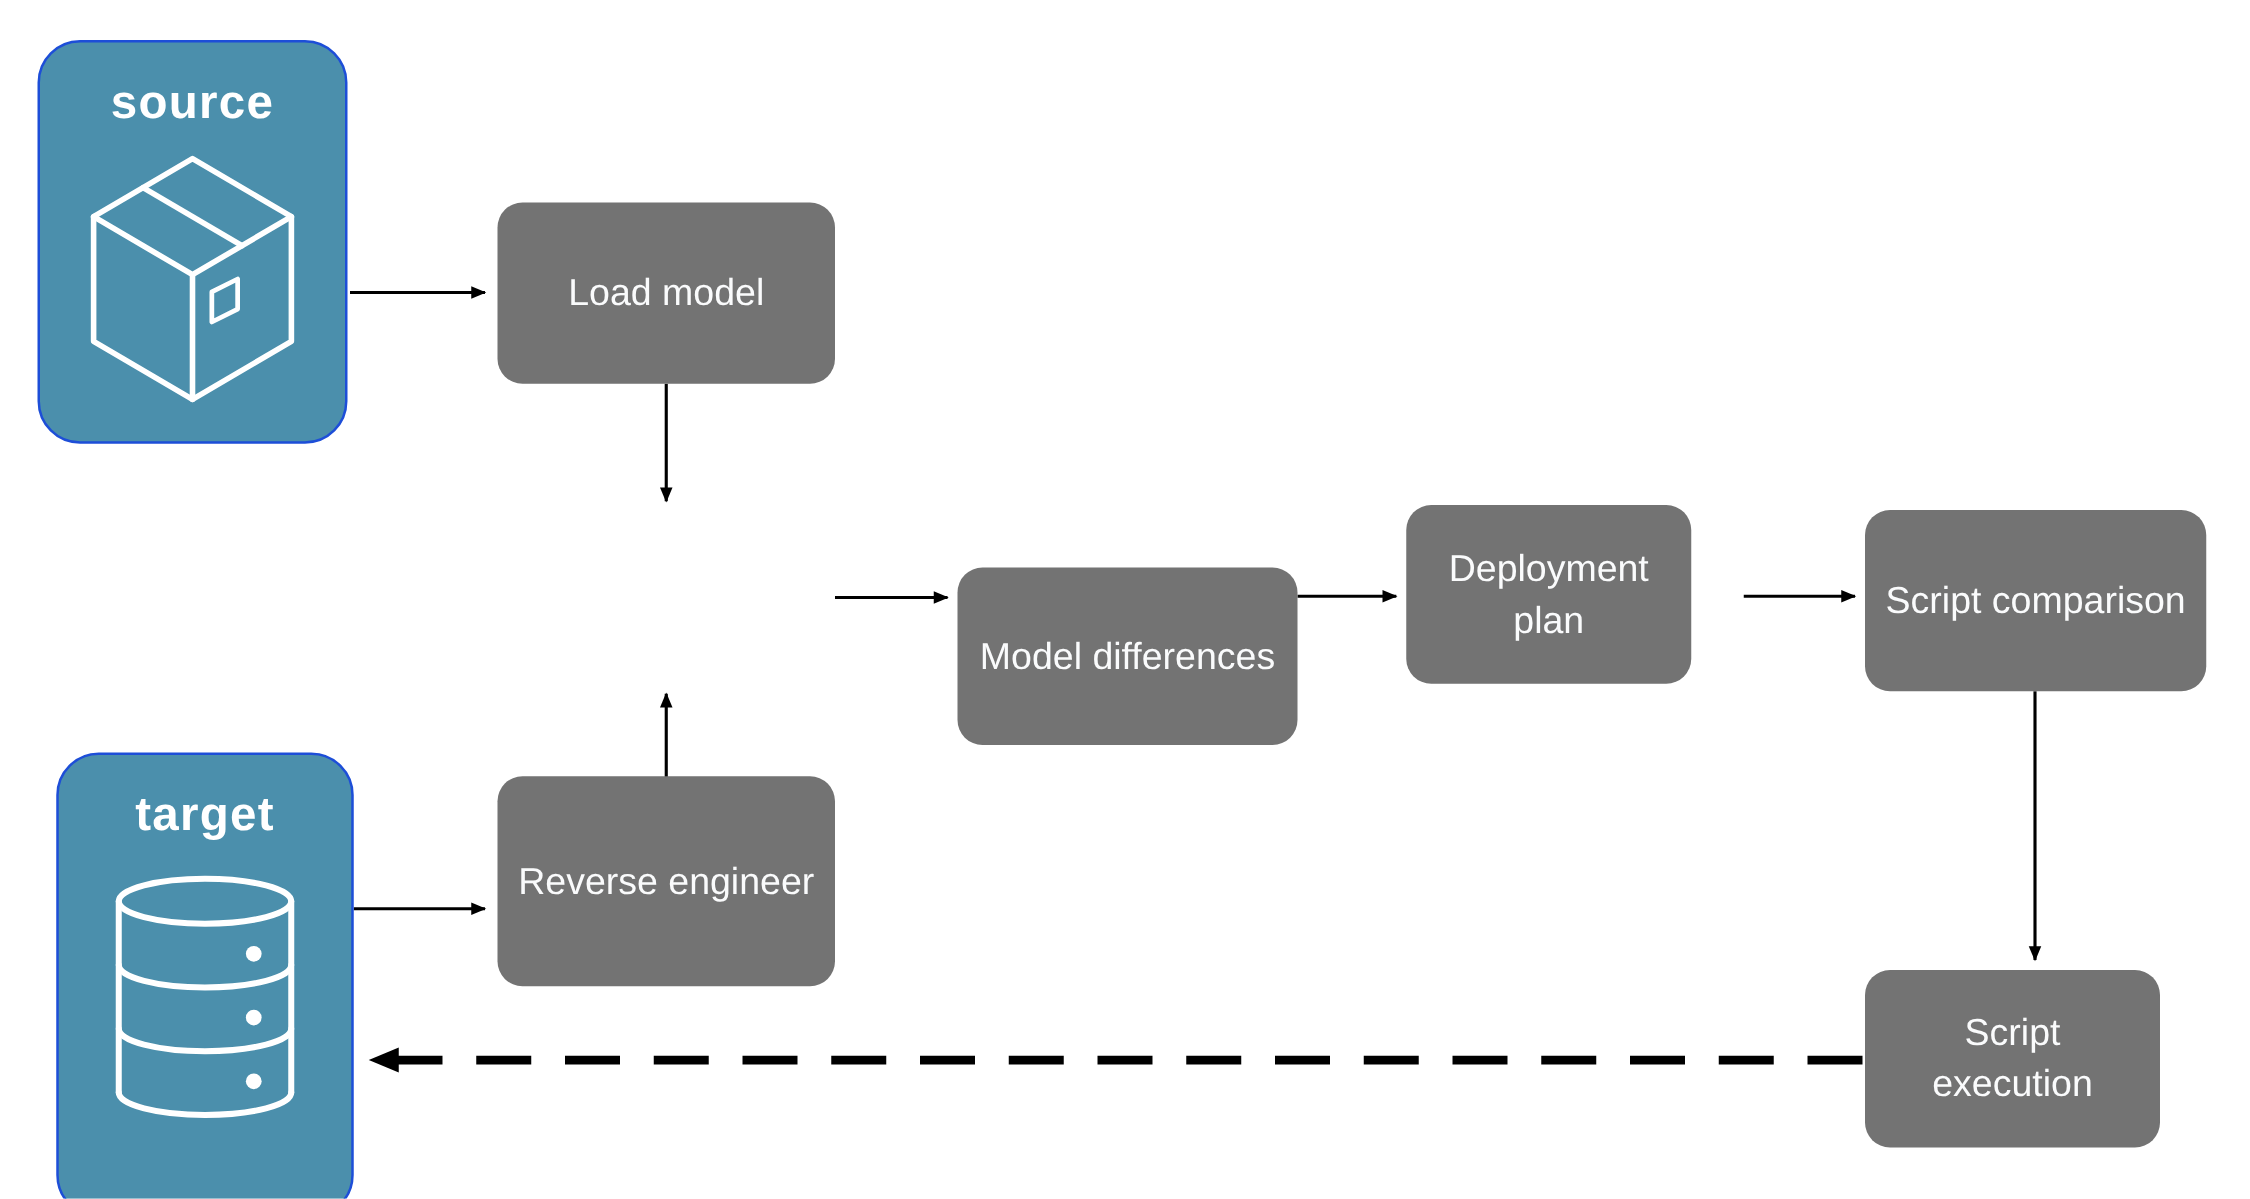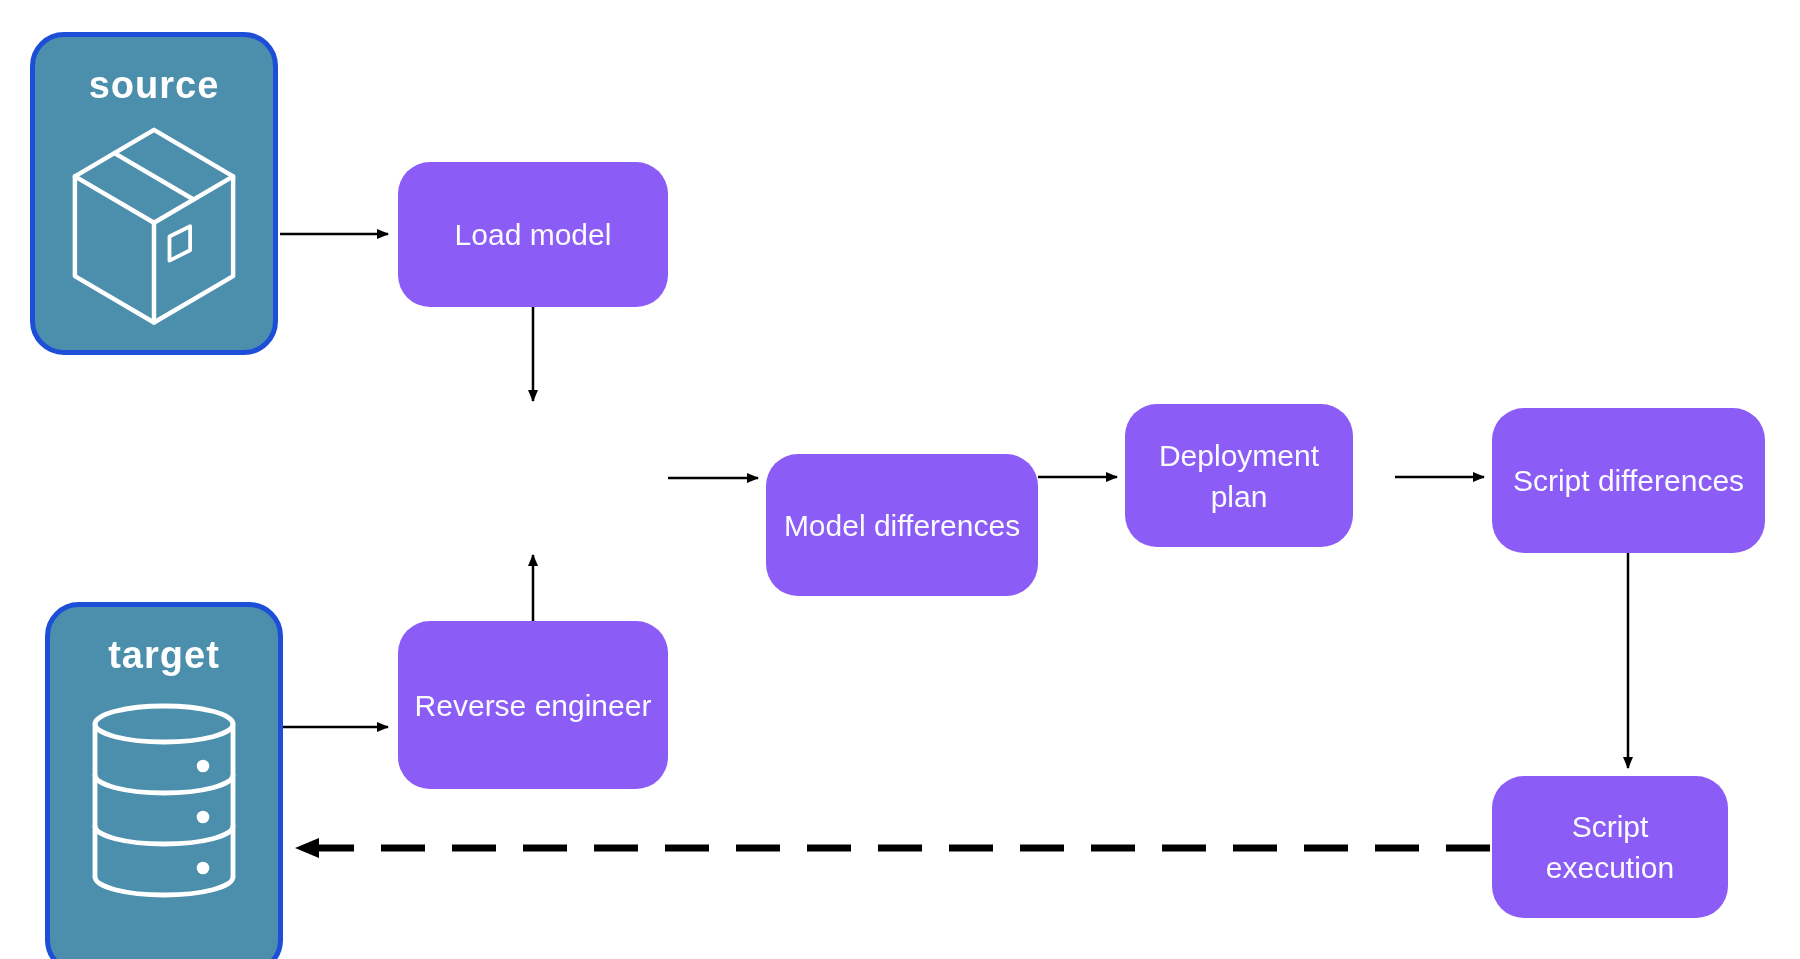--- a/index.html
+++ b/index.html
@@ -12,36 +12,36 @@
     overflow: hidden;
   }
   .edges {
     position: absolute;
     left: 0; top: 0;
     width: 1800px; height: 959px;
     pointer-events: none;
   }
   .node {
     position: absolute;
-    background: #8b5cf6;
-    border-radius: 32px;
+    background: #737373;
+    border-radius: 20px;
     color: #FAFBFC;
     display: flex;
     align-items: center;
     justify-content: center;
     text-align: center;
     font-size: 30px;
     line-height: 41px;
     box-sizing: border-box;
     padding: 4px 14px;
   }
   .container-box {
     position: absolute;
     background: #4B8FAC;
-    border: 5px solid #1d4ed8;
+    border: 2px solid #1d4ed8;
     border-radius: 34px;
     box-sizing: border-box;
     display: flex;
     flex-direction: column;
     align-items: center;
     color: #ffffff;
   }
   .container-label {
     font-size: 38px;
     font-weight: bold;
@@ -120,21 +120,21 @@
 
   <div class="node" style="left:766px; top:406px; width:272px; height:142px;margin-top:48px;">
     <span>Model differences</span>
   </div>
 
   <div class="node" style="left:1125px; top:404px; width:228px; height:143px;">
     <span>Deployment plan</span>
   </div>
 
   <div class="node" style="left:1492px; top:408px; width:273px; height:145px;">
-    <span>Script differences</span>
+    <span>Script comparison</span>
   </div>
 
   <div class="node" style="left:1492px; top:776px; width:236px; height:142px;">
     <span>Script execution</span>
   </div>
 
   <div class="node" style="left:398px; top:621px; width:270px; height:168px;">
     <span>Reverse engineer</span>
   </div>
 

